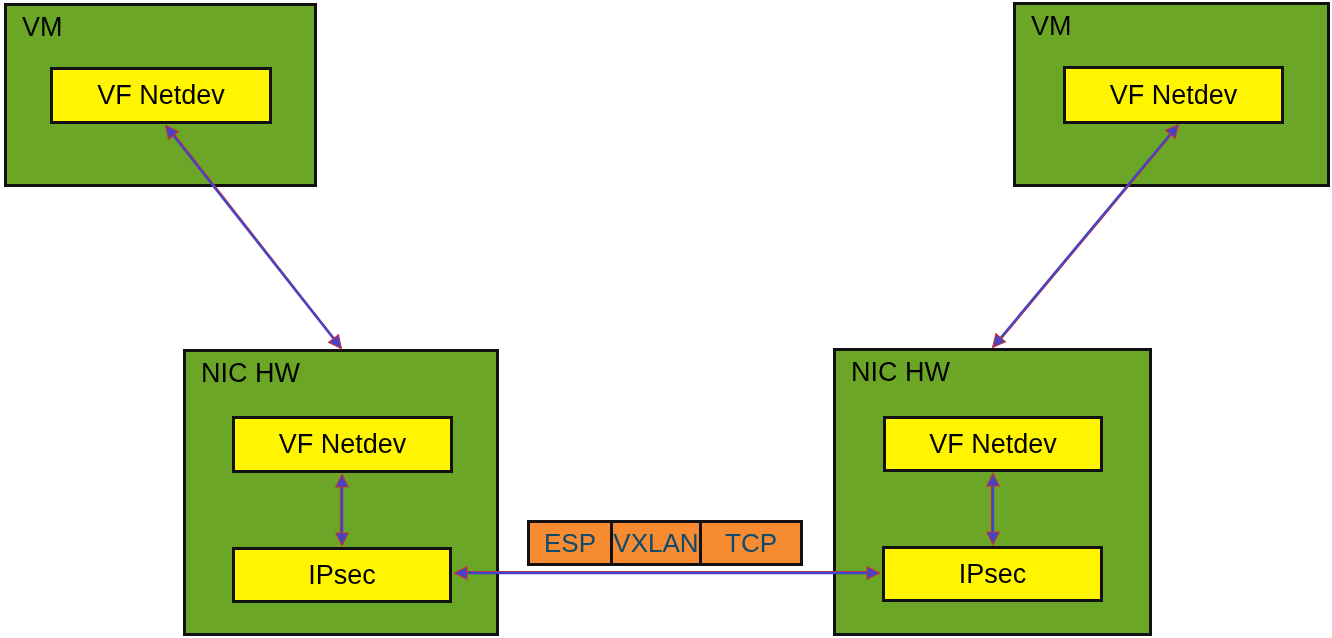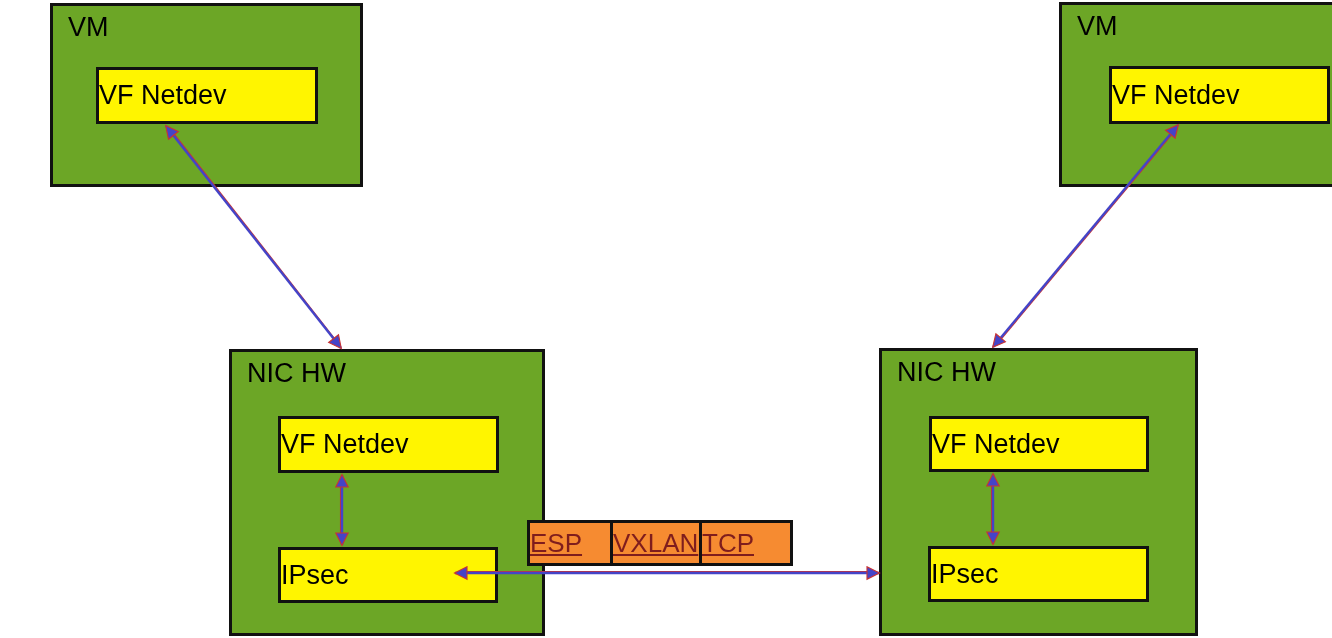--- a/index.html
+++ b/index.html
@@ -17,57 +17,55 @@
     background:#ffffff;
     font-family:"Liberation Sans", sans-serif;
     color:#000;
     overflow:hidden;
   }
   .gbox{
     position:absolute;
     background:var(--green);
     border:3px solid var(--border);
     box-sizing:border-box;
-    margin-left:46px;
   }
   .gbox .title{
     position:absolute;
     top:5px;left:15px;
     font-size:27px;
     line-height:1.2;
     color:#000;
   }
   .ybox{
     position:absolute;
     background:var(--yellow);
     border:3px solid var(--border);
     box-sizing:border-box;
-    display:flex;align-items:center;
+    display:flex;align-items:center;justify-content:center;
     font-size:27px;
     color:#000;
   }
   .packet{
     position:absolute;
     left:527px;top:520px;
     display:flex;
   }
   .obox{
     background:var(--orange);
     border:3px solid var(--border);
     box-sizing:border-box;
     height:46px;
-    display:flex;align-items:center;
+    display:flex;align-items:center;justify-content:center;
     font-size:26px;
-    color:#7f1d1d;
-    text-decoration:underline;
+    color:#0c4a6e;
   }
   .obox + .obox{margin-left:-3px;}
   .ob-esp{width:86px;}
   .ob-vxlan{width:92px;}
-  .ob-tcp{width:94px;}
+  .ob-tcp{width:104px;}
   svg.arrows{
     position:absolute;inset:0;
     width:1332px;height:638px;
     pointer-events:none;
     z-index:5;
   }
   .ln-blue{stroke:var(--arrow_blue);stroke-width:2.4;}
   .ln-red{stroke:var(--arrow_red);stroke-width:1.3;}
   .ah{fill:var(--arrow_blue);stroke:var(--arrow_red);stroke-width:0.9;}
 </style>

